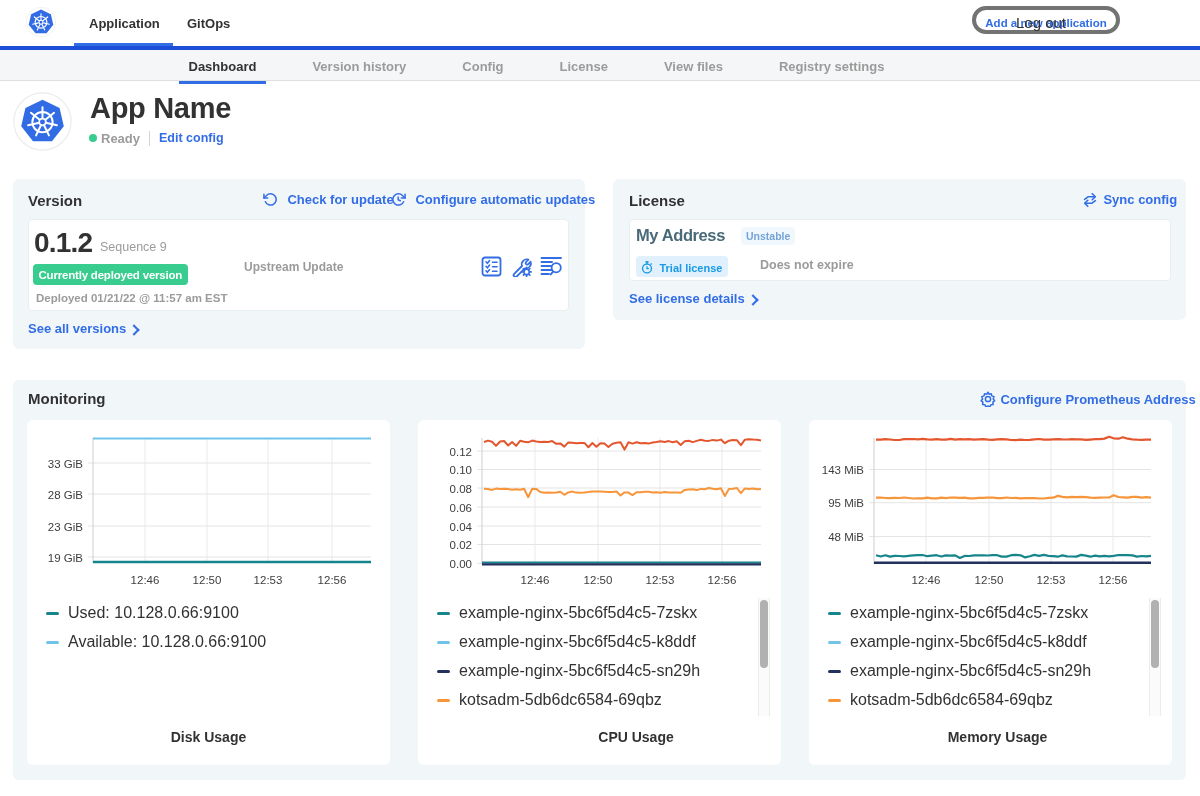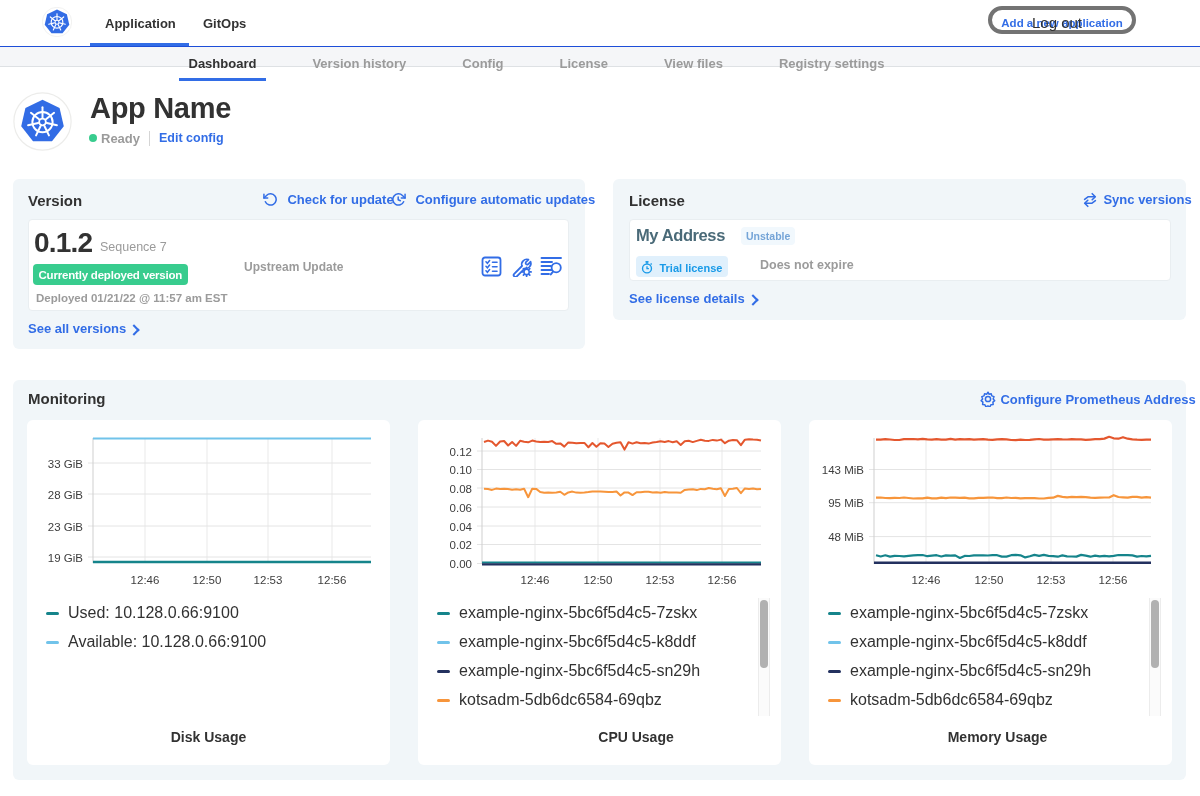--- a/index.html
+++ b/index.html
@@ -5,22 +5,22 @@
 * { margin:0; padding:0; box-sizing:border-box; }
 html,body { width:1200px; height:796px; background:#fff; font-family:"Liberation Sans", sans-serif; overflow:hidden; }
 #page { position:relative; width:1200px; height:796px; }
 .abs { position:absolute; }
 .blue { color:#326de6; }
 .link { color:#326de6; font-weight:bold; font-size:13px; }
 .gray { color:#9b9b9b; }
 .dark { color:#323232; }
 
 
-#topnav { position:absolute; left:0; top:0; width:1080px; height:46px; background:#fff;margin-left:16px; }
-#subnav { position:absolute; left:0; top:46px; width:1200px; height:21px; background:#f5f6f8; border-top:1px solid #1d4ed8; border-bottom:1px solid #dee1e4; }
+#topnav { position:absolute; left:0; top:0; width:1080px; height:46px; background:#fff; }
+#subnav { position:absolute; left:0; top:46px; width:1200px; height:35px; background:#f5f6f8; border-top:4px solid #1d4ed8; border-bottom:1px solid #dee1e4; }
 #subnav .items { position:absolute; left:160.5px; top:0; height:34px; display:flex; justify-content:flex-start; }
 #subnav .item { padding:0 28px; font-size:13px; font-weight:bold; color:#9b9b9b; line-height:33px; }
 #subnav .item.active { color:#323232; }
 .navtab { font-size:13px; font-weight:bold; color:#323232; }
 
 
 .card { position:absolute; background:#f1f6f9; border-radius:6px; }
 .whitebox { position:absolute; background:#fff; border:1px solid #e9eef1; border-radius:4px; }
 .cardtitle { font-size:15px; font-weight:bold; color:#323232; }
 .pill-green { display:inline-block; background:#38cc8e; color:#fff; font-size:11.5px; font-weight:bold; border-radius:4px; padding:3.5px 5.5px; letter-spacing:-0.2px; line-height:14px; }
@@ -104,21 +104,21 @@
   <div class="abs" style="left:391px; top:190px;">
     <svg width="15" height="15" viewBox="0 0 24 24" fill="none" stroke="#326de6" stroke-width="2.4" stroke-linecap="round" stroke-linejoin="round" style="vertical-align:-3px;">
         <polyline points="22.5 3.5 22.5 9.5 16.5 9.5"></polyline>
         <path d="M20.2 15.5 a9 9 0 1 1-1.84-9.86 L22.5 9.5"></path>
         <polyline points="11.5 8 11.5 12.5 15 14"></polyline>
       </svg>
     <span class="link" style="margin-left:5px;">Configure automatic updates</span>
   </div>
   <div class="whitebox" style="left:28px; top:219px; width:541px; height:92px;"></div>
   <span class="abs dark" style="left:34px; top:229px; font-size:28px; font-weight:bold; letter-spacing:-0.8px; line-height:1;">0.1.2</span>
-  <span class="abs gray" style="left:100px; top:240px; font-size:12.5px;">Sequence 7</span>
+  <span class="abs gray" style="left:100px; top:240px; font-size:12.5px;">Sequence 9</span>
   <span class="abs pill-green" style="left:33px; top:264px;">Currently deployed version</span>
   <span class="abs" style="left:36px; top:292px; font-size:11.5px; font-weight:bold; color:#9b9b9b;">Deployed 01/21/22 @ 11:57 am EST</span>
   <span class="abs" style="left:244px; top:260px; font-size:12px; font-weight:bold; color:#9b9b9b;">Upstream Update</span>
 
   <div class="abs" style="left:481px; top:256px;">
     <svg width="21" height="21" viewBox="0 0 21 21">
       <rect x="1.5" y="1.5" width="18" height="18" rx="2.5" fill="none" stroke="#326de6" stroke-width="1.8"></rect>
       <g stroke="#326de6" stroke-width="1.6" fill="none" stroke-linecap="round">
         <path d="M5 5.8 l1.4 1.4 2.2-2.6"></path>
           <path d="M5 10.3 l1.4 1.4 2.2-2.6"></path>
@@ -169,21 +169,21 @@
   <span class="abs cardtitle" style="left:629px; top:192px;">License</span>
   <div class="abs" style="left:1083px; top:190px;">
     <svg width="14" height="16" viewBox="0 0 14 16" fill="none" stroke="#326de6" stroke-linecap="round" stroke-linejoin="round" style="vertical-align:-4px;">
       <g stroke-width="1.6">
         <path d="M1.6 7.3 L5.3 4.7 H11.7"></path>
         <path d="M9.2 1.7 L12.3 4.7 L9.2 7.7"></path>
         <path d="M12.4 8.7 L8.7 11.3 H2.3"></path>
         <path d="M4.8 8.3 L1.7 11.3 L4.8 14.3"></path>
       </g>
     </svg>
-    <span class="link" style="margin-left:2px;">Sync versions</span>
+    <span class="link" style="margin-left:2px;">Sync config</span>
   </div>
   <div class="whitebox" style="left:629px; top:219px; width:542px; height:62px;"></div>
   <span class="abs" style="left:636px; top:226px; font-size:16.5px; font-weight:bold; color:#4a6a78; letter-spacing:-0.4px;">My Address</span>
   <span class="abs" style="left:741px; top:227px; background:#f1f8fd; color:#74a4d7; font-size:10.5px; font-weight:bold; border-radius:4px; padding:3px 5px;">Unstable</span>
   <div class="abs" style="left:636px; top:256px; background:#e0f0fc; border-radius:4px; padding:1.5px 6px 1.5px 5px;">
     <svg width="12" height="13" viewBox="0 0 14 15" style="vertical-align:-2px;">
       <circle cx="7" cy="8.6" r="5.2" fill="none" stroke="#189ae8" stroke-width="1.6"></circle>
       <line x1="7" y1="0.9" x2="7" y2="3.2" stroke="#189ae8" stroke-width="1.8"></line>
       <line x1="5.2" y1="0.9" x2="8.8" y2="0.9" stroke="#189ae8" stroke-width="1.8"></line>
       <path d="M7 6 V8.8 H9.2" fill="none" stroke="#189ae8" stroke-width="1.5"></path>

